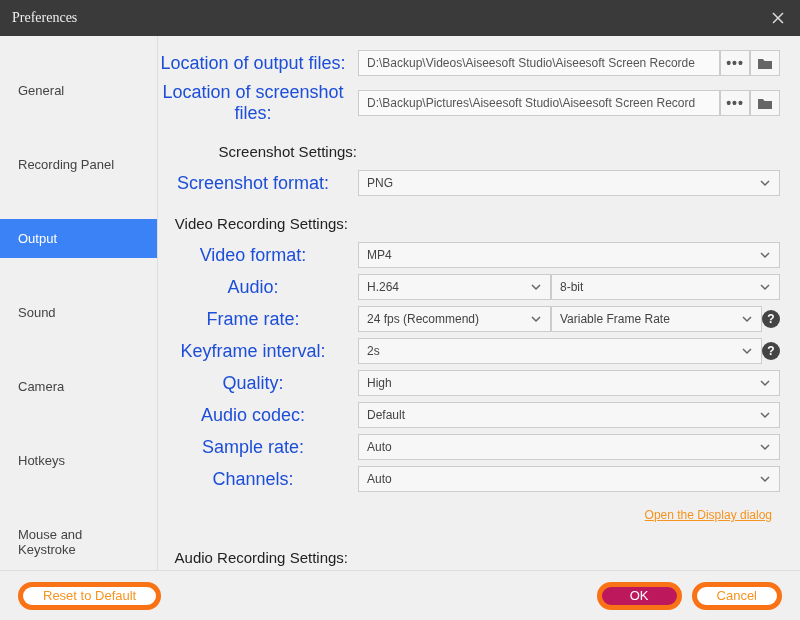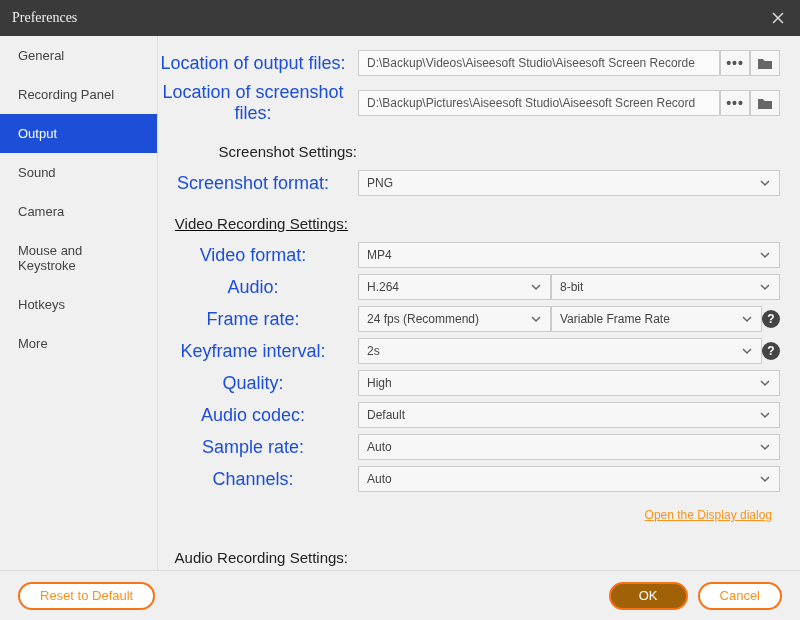--- a/index.html
+++ b/index.html
@@ -6,22 +6,22 @@
 body { width: 800px; height: 620px; background: #f0f0f0; overflow: hidden; position: relative; }
 
 .titlebar { height: 36px; background: #3a3a3a; color: #eee; display: flex; align-items: center; padding: 0 12px; }
 .titlebar .title { font-size: 14px; flex: 1; font-family: Liberation Serif, serif; }
 .titlebar .close { width: 20px; height: 20px; display: flex; align-items: center; justify-content: center; cursor: pointer; }
 .titlebar .close svg { stroke: #ddd; }
 
 .body { display: flex; height: calc(100% - 36px - 50px); }
 
 .sidebar { width: 158px; background: #f0f0f0; border-right: 1px solid #ddd; }
-.sidebar-item { padding: 12px 18px; font-size: 13px; color: #444; cursor: pointer; }
-.sidebar-item.active { background: #1d4ed8; color: #fff; }
+.sidebar-item { padding: 12px 18px; font-size: 13px; color: #444; cursor: pointer; margin-top: 35px; }
+.sidebar-item.active { background: #3b82f6; color: #fff; }
 
 .content { flex: 1; padding: 14px 20px 0 0; overflow-y: auto; position: relative; }
 .content::-webkit-scrollbar { width: 8px; }
 .content::-webkit-scrollbar-thumb { background: #bbb; border-radius: 4px; }
 
 .row { display: flex; align-items: center; margin-bottom: 6px; min-height: 26px; }
 .label { width: 200px; text-align: center; padding-right: 10px; font-size: 18px; color: #1d4ed8; }
 .section-head { font-size: 15px; color: #222; text-align: right; font-weight: 500; }
 
 .field { flex: 1; display: flex; align-items: center; }
@@ -33,22 +33,22 @@
 .select { position: relative; flex: 1; height: 26px; border: 1px solid #ccc; background: #f7f7f7; display: flex; align-items: center; padding: 0 8px; font-size: 12px; color: #444; cursor: pointer; }
 .select .chev { position: absolute; right: 8px; top: 50%; transform: translateY(-50%); }
 .select.half { flex: 0 0 calc(50% - 18px); min-width: 0; text-align: center; }
 .select.rest { flex: 1; }
 .helpbtn { width: 18px; height: 18px; border-radius: 50%; background: #444; color: #fff; font-size: 12px; font-weight: bold; display: flex; align-items: center; justify-content: center; cursor: pointer; flex-shrink: 0; }
 
 .link { color: #f7931e; font-size: 12px; text-decoration: underline; cursor: pointer; }
 .link-row { justify-content: flex-end; padding-right: 8px; margin: 10px 0 16px 0; }
 
 .footer { position: absolute; left: 0; right: 0; bottom: 0; height: 50px; border-top: 1px solid #ddd; display: flex; align-items: center; padding: 0 18px; background: #f0f0f0; }
-.btn { height: 28px; padding: 0 20px; border-radius: 14px; border: 2px solid #f97316; background: #fff; color: #f7931e; font-size: 13px; cursor: pointer; display: flex; align-items: center; }
-.btn.primary { background: #a16207; color: #fff; padding: 0 28px; }
+.btn { height: 28px; padding: 0 20px; border-radius: 14px; border: 5px solid #f97316; background: #fff; color: #f7931e; font-size: 13px; cursor: pointer; display: flex; align-items: center; }
+.btn.primary { background: #be185d; color: #fff; padding: 0 28px; }
 .footer .spacer { flex: 1; }
 .footer .btn + .btn { margin-left: 10px; }
 
 .chev svg { stroke: #666; fill: none; stroke-width: 1.5; }
 </style>
 </head>
 <body>
 
 <div class="titlebar">
   <span class="title">Preferences</span>
@@ -60,22 +60,22 @@
   </span>
 </div>
 
 <div class="body">
   <div class="sidebar" id="sidebar">
       <div class="sidebar-item">General</div>
       <div class="sidebar-item">Recording Panel</div>
       <div class="sidebar-item active">Output</div>
       <div class="sidebar-item">Sound</div>
       <div class="sidebar-item">Camera</div>
+      <div class="sidebar-item">Hotkeys</div>
       <div class="sidebar-item">Mouse and Keystroke</div>
-      <div class="sidebar-item">Hotkeys</div>
       <div class="sidebar-item">More</div>
     </div>
 
   <div class="content">
 
     <div class="row">
       <span class="label">Location of output files:</span>
       <div class="field">
         <input class="textfield" value="D:\Backup\Videos\Aiseesoft Studio\Aiseesoft Screen Recorde" style="">
         <div class="iconbtn">
@@ -112,21 +112,21 @@
       <div class="field">
         <div class="select">
             <span>PNG</span>
             <span class="chev"><svg width="12" height="8" viewBox="0 0 12 8">
                 <polyline points="2,2 6,6 10,2"></polyline>
               </svg></span>
           </div>
       </div>
     </div>
 
-    <div class="row" style="margin-top:14px;text-decoration:underline;">
+    <div class="row" style="margin-top:14px;">
         <span class="label section-head">Video Recording Settings:</span>
       </div>
 
     <div class="row">
       <span class="label">Video format:</span>
       <div class="field">
           <div class="select">
             <span>MP4</span>
             <span class="chev"><svg width="12" height="8" viewBox="0 0 12 8">
                 <polyline points="2,2 6,6 10,2"></polyline>

